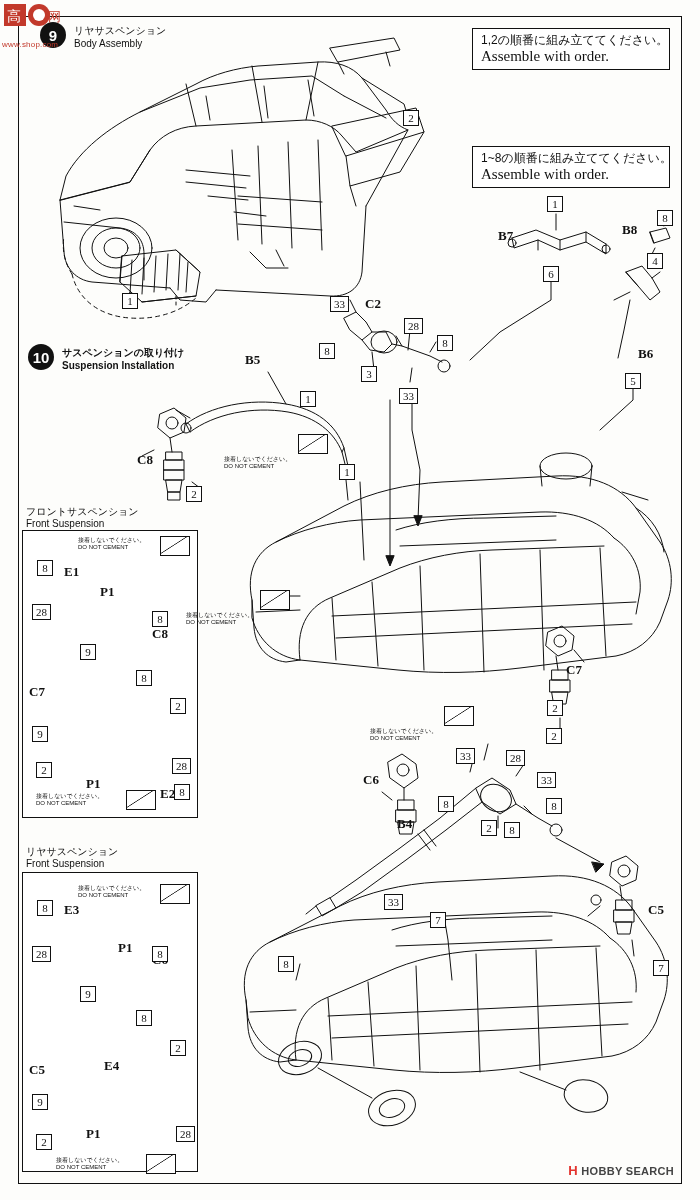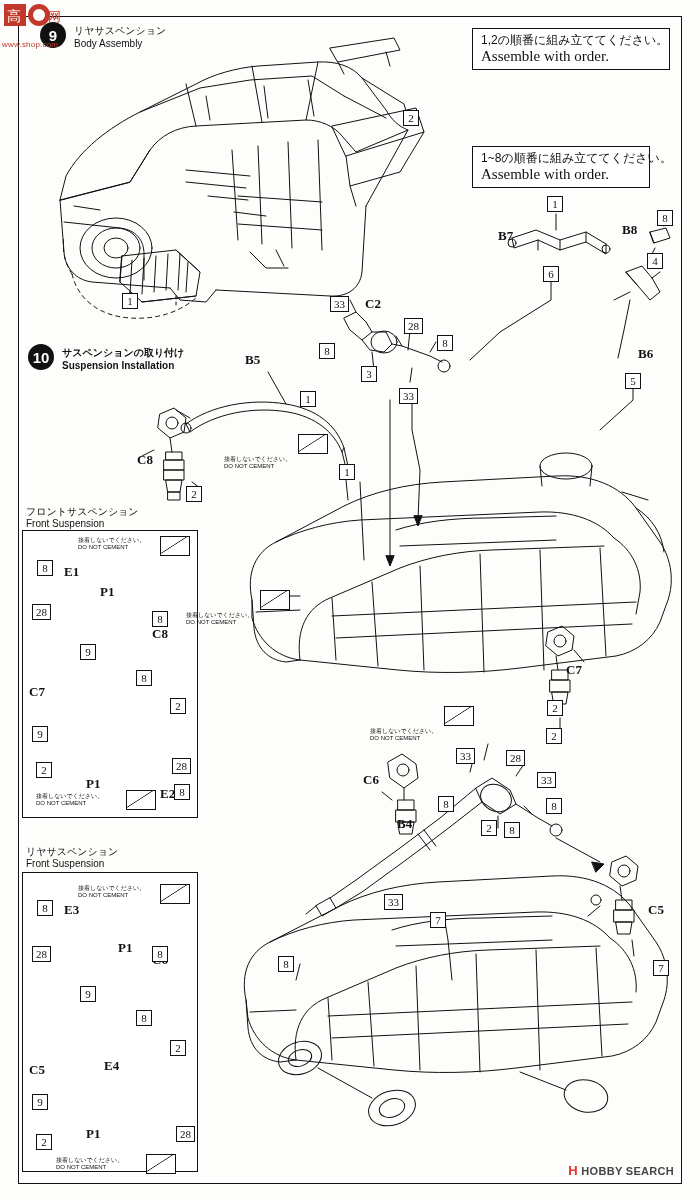--- a/index.html
+++ b/index.html
@@ -215,21 +215,21 @@
   <div class="step-badge" style="left:28px; top:344px;">10</div>
   <div class="step-title" style="left:62px; top:346px;font-weight:bold;">
     <span class="jp">サスペンションの取り付け</span>
     <span class="en">Suspension Installation</span>
   </div>
 
   <div class="note-box" style="left:472px; top:28px; width:198px;">
     <div class="jp">1,2の順番に組み立ててください。</div>
     <div class="en">Assemble with order.</div>
   </div>
-  <div class="note-box" style="left:472px; top:146px; width:178px;">
+  <div class="note-box" style="left:472px; top:146px; width:198px;">
     <div class="jp">1~8の順番に組み立ててください。</div>
     <div class="en">Assemble with order.</div>
   </div>
 
   <div class="subtitle" style="left:26px; top:506px;">
     <span>フロントサスペンション</span><br>
     <span>Front Suspension</span>
   </div>
   <div class="subpanel" style="left:22px; top:530px; width:176px; height:288px;"></div>
 

